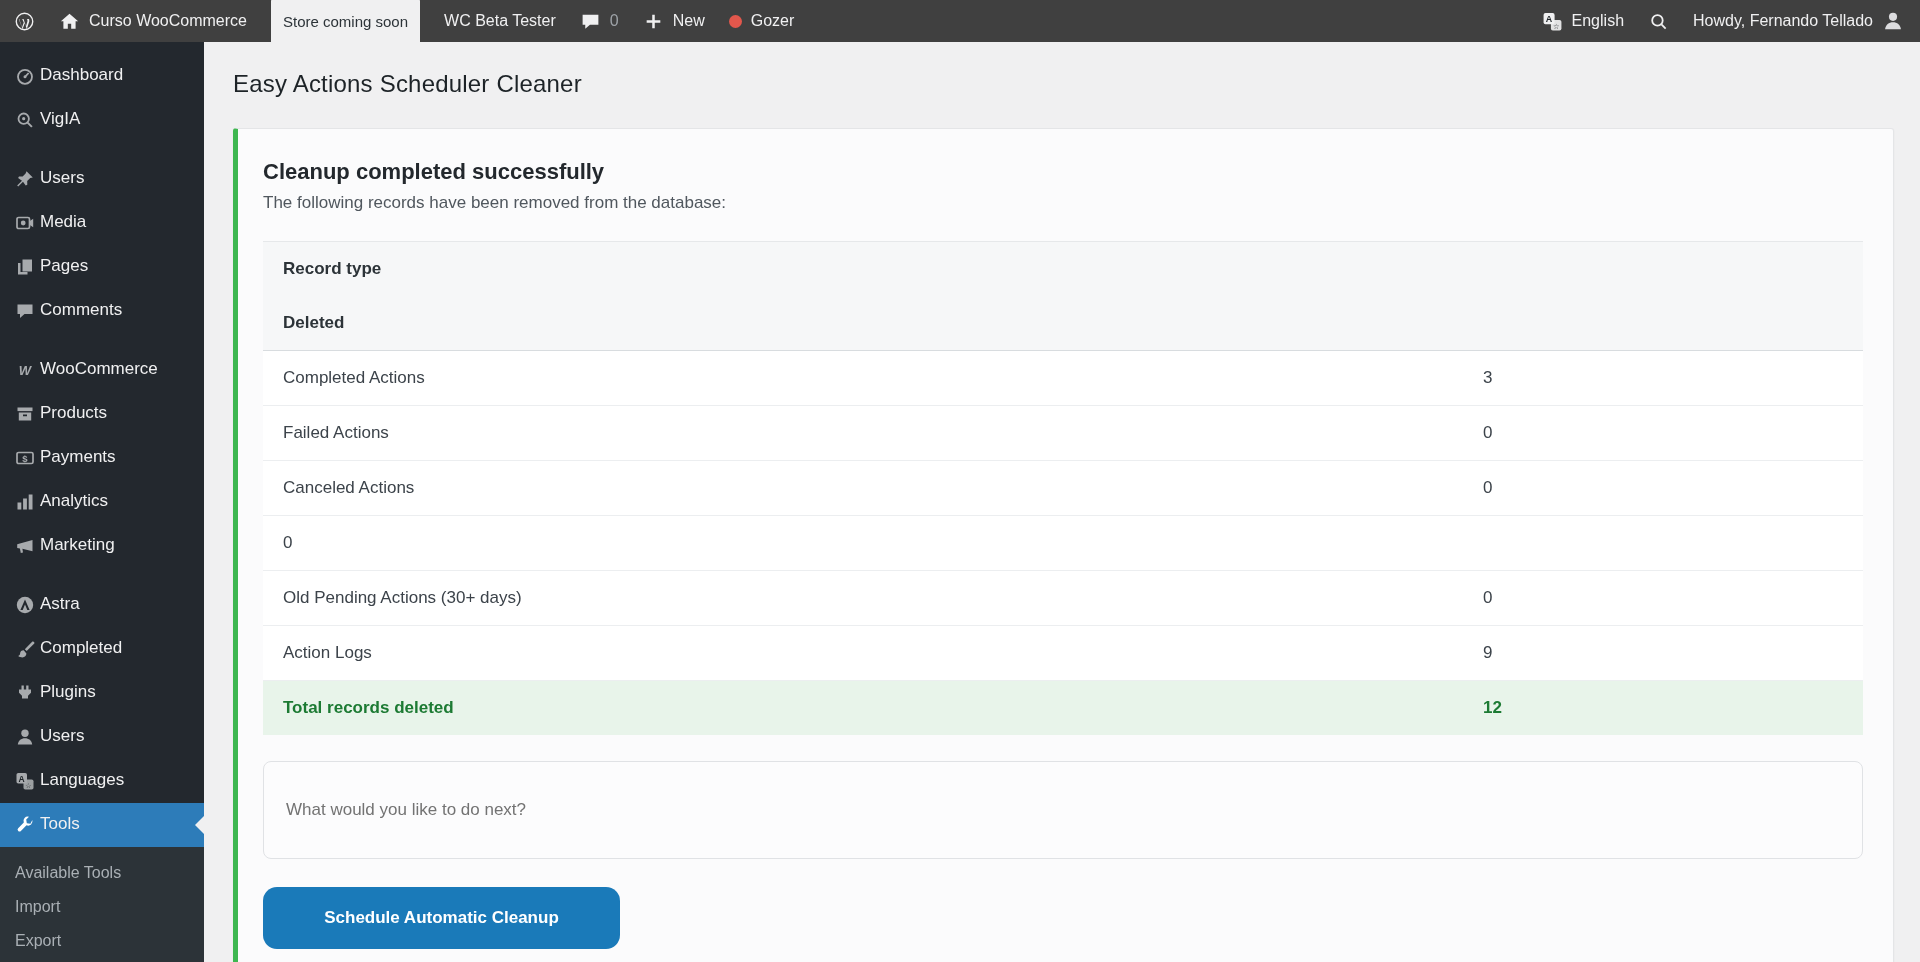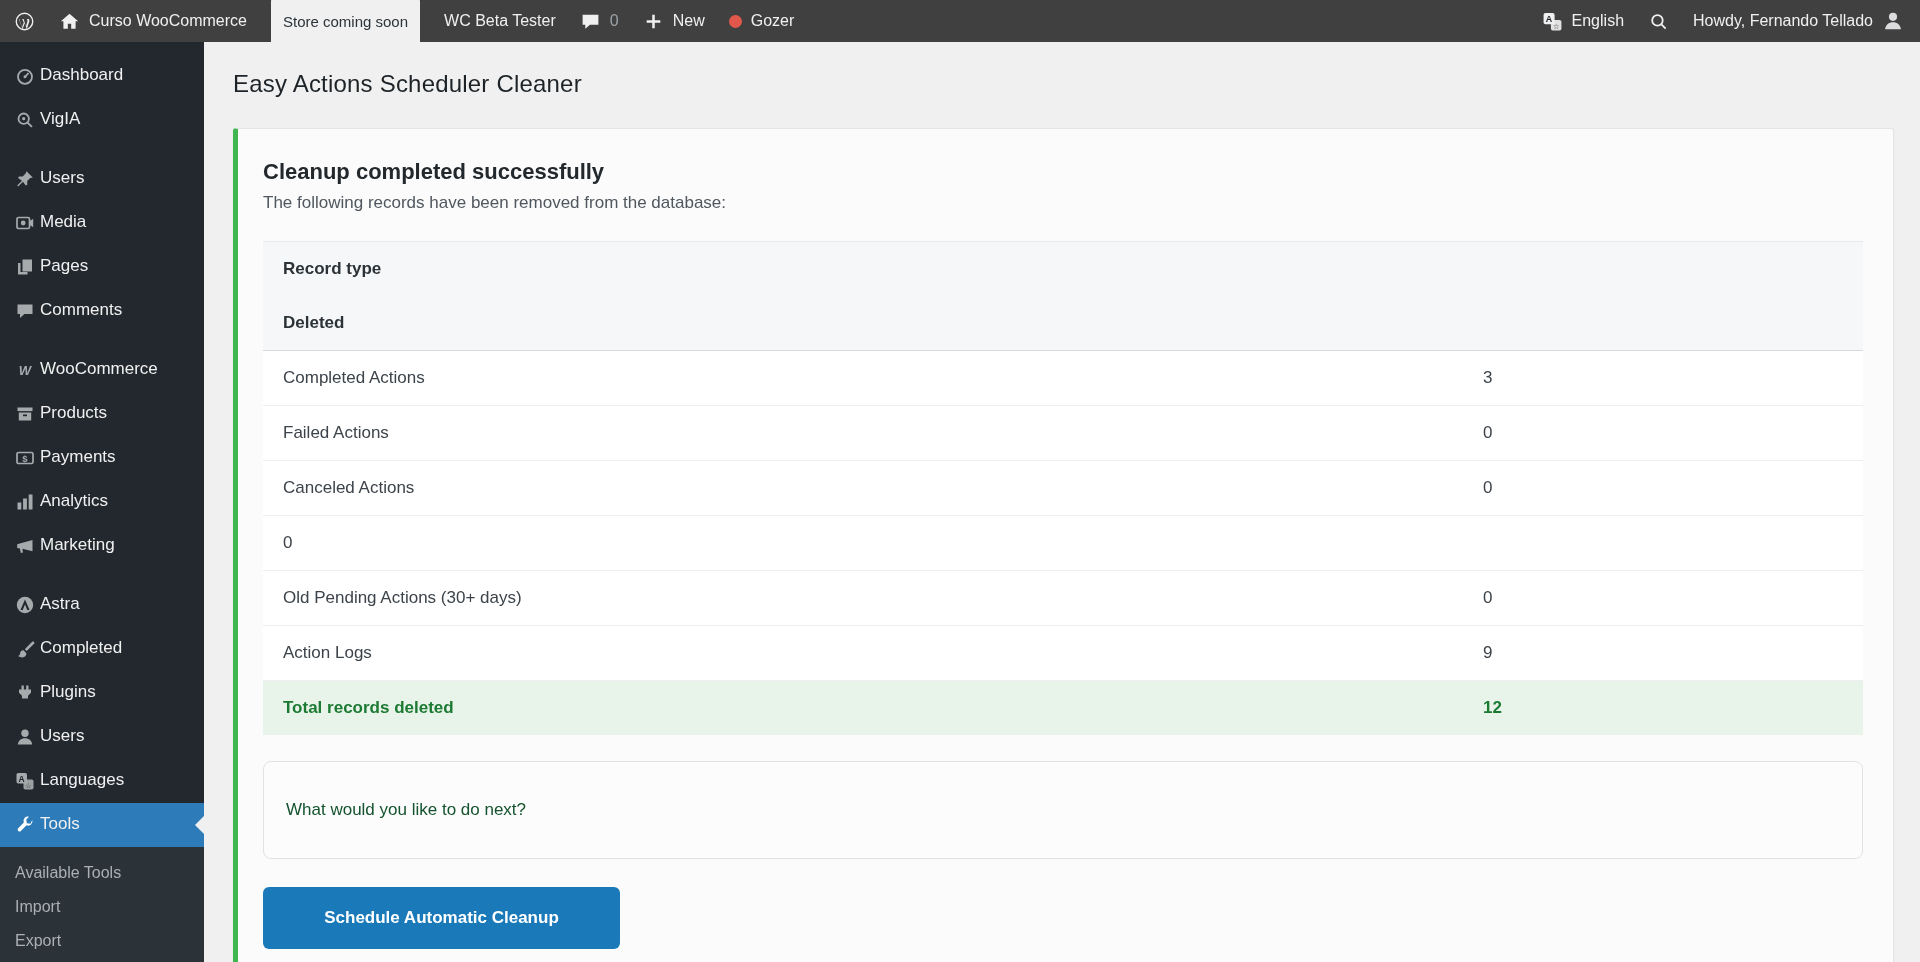--- a/index.html
+++ b/index.html
@@ -52,24 +52,24 @@
   .tcell { padding:17px 20px; font-size:17px; color:#3c434a; }
   .col1 { width:75%; } .col2 { width:25%; }
   .trow-h { background:#f6f7f8; border-top:1px solid #e6e8ea; border-bottom:1px solid #d8dcdf;flex-direction:column; }
   .trow-h .tcell { font-weight:700; color:#2c3338; }
   .trow { background:#ffffff; border-bottom:1px solid #eceef0; }
   .trow-t { background:#e8f4ea; }
   .trow-t .tcell { font-weight:700; color:#1c7a33; }
 
   .next-box { margin-top:26px; height:98px; background:#fcfcfd; border:1px solid #e0e2e5;
     border-radius:8px; display:flex; align-items:center; padding:0 22px;
-    font-size:17px; color:#14532d; }
+    font-size:17px; color:#737373; }
 
   .btn-row { display:flex; gap:16px; margin-top:28px; }
-  .btn { width:357px; height:62px; border:none; border-radius:6px; color:#ffffff;
+  .btn { width:357px; height:62px; border:none; border-radius:14px; color:#ffffff;
     font-family:"Liberation Sans", sans-serif; font-size:17px; font-weight:700; cursor:pointer; }
   .btn-primary { background:#1a7ab9; }
   .btn-secondary { background:#72777c; }
 </style>
 </head>
 <body>
 
 <header class="admin-bar">
   <div class="ab-group">
     <span class="ab-item">

